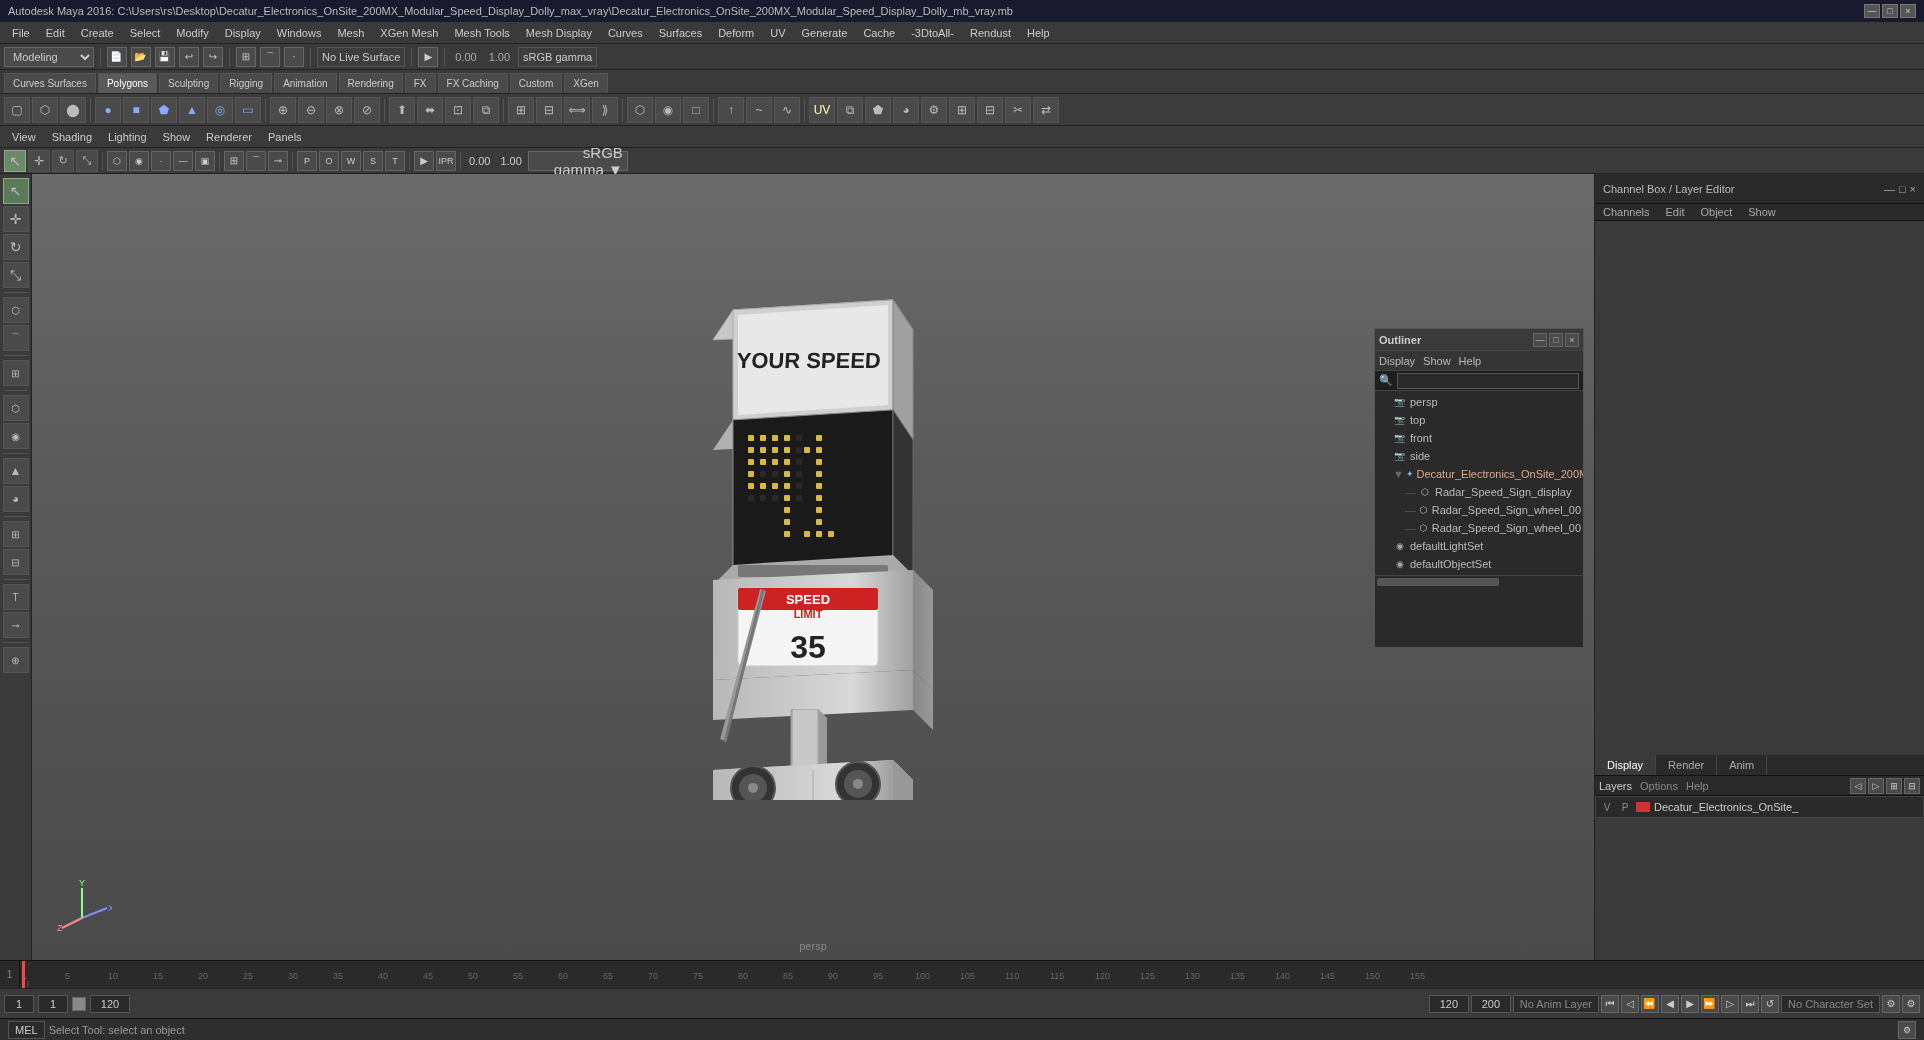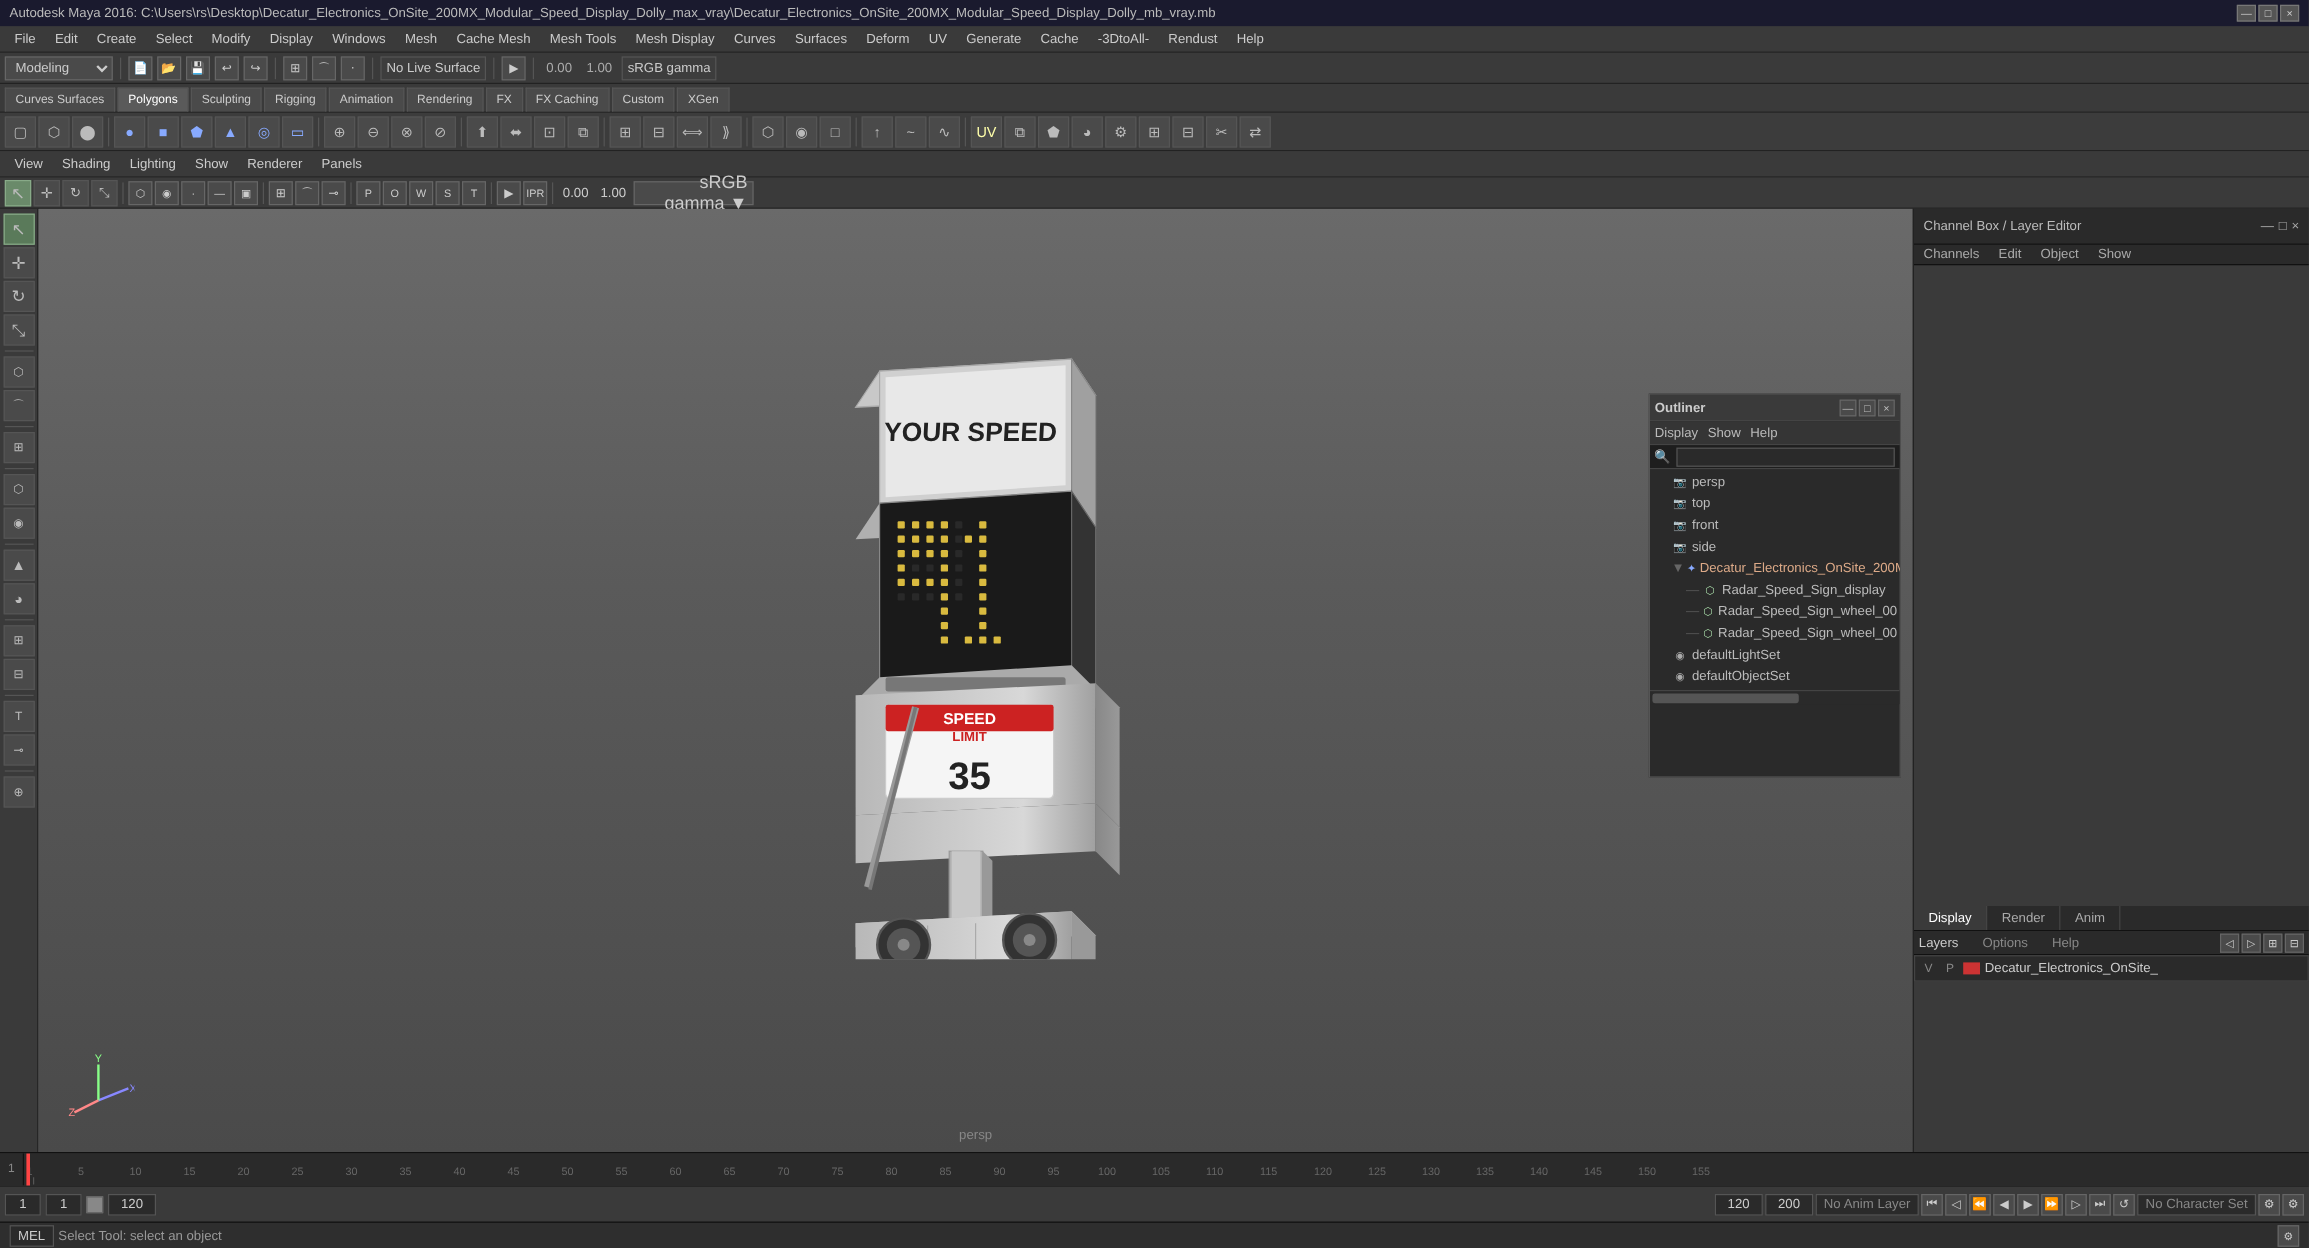--- a/index.html
+++ b/index.html
@@ -510,21 +510,21 @@
 
 <div id="menu-bar">
   <span class="menu-item">File</span>
   <span class="menu-item">Edit</span>
   <span class="menu-item">Create</span>
   <span class="menu-item">Select</span>
   <span class="menu-item">Modify</span>
   <span class="menu-item">Display</span>
   <span class="menu-item">Windows</span>
   <span class="menu-item">Mesh</span>
-  <span class="menu-item">Cache Mesh</span>
+  <span class="menu-item">XGen Mesh</span>
   <span class="menu-item">Mesh Tools</span>
   <span class="menu-item">Mesh Display</span>
   <span class="menu-item">Curves</span>
   <span class="menu-item">Surfaces</span>
   <span class="menu-item">Deform</span>
   <span class="menu-item">UV</span>
   <span class="menu-item">Generate</span>
   <span class="menu-item">Cache</span>
   <span class="menu-item">-3DtoAll-</span>
   <span class="menu-item">Rendust</span>
@@ -926,21 +926,21 @@
       </div>
     </div>
 
     <div style="position:absolute;bottom:140px;left:0;right:0;">
       <div id="right-panel-tabs">
         <div class="rp-tab active">Display</div>
         <div class="rp-tab">Render</div>
         <div class="rp-tab">Anim</div>
       </div>
 
-      <div style="background:#2a2a2a;height:20px;display:flex;align-items:center;padding:0 4px;gap:20px;border-bottom:1px solid #111;">
+      <div style="background:#2a2a2a;height:20px;display:flex;align-items:center;padding:0 4px;gap:8px;border-bottom:1px solid #111;">
         <span style="color:#ccc;font-size:11px;">Layers</span>
         <span style="color:#888;font-size:11px;">Options</span>
         <span style="color:#888;font-size:11px;">Help</span>
         <div style="display:flex;gap:2px;margin-left:auto;">
           <div class="toolbar-btn" style="width:16px;height:16px;font-size:9px;">◁</div>
           <div class="toolbar-btn" style="width:16px;height:16px;font-size:9px;">▷</div>
           <div class="toolbar-btn" style="width:16px;height:16px;font-size:9px;">⊞</div>
           <div class="toolbar-btn" style="width:16px;height:16px;font-size:9px;">⊟</div>
         </div>
       </div>

